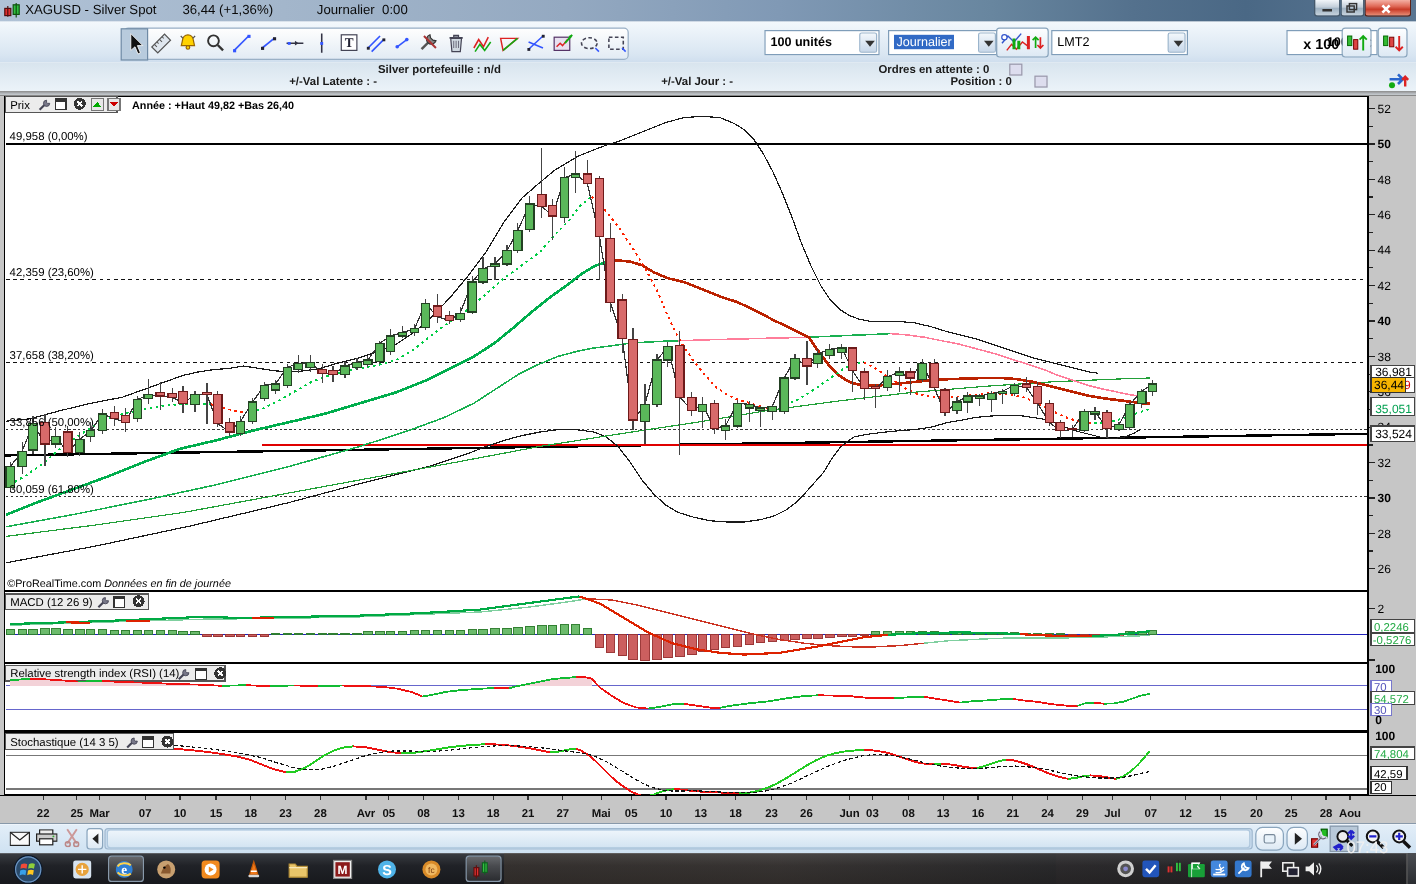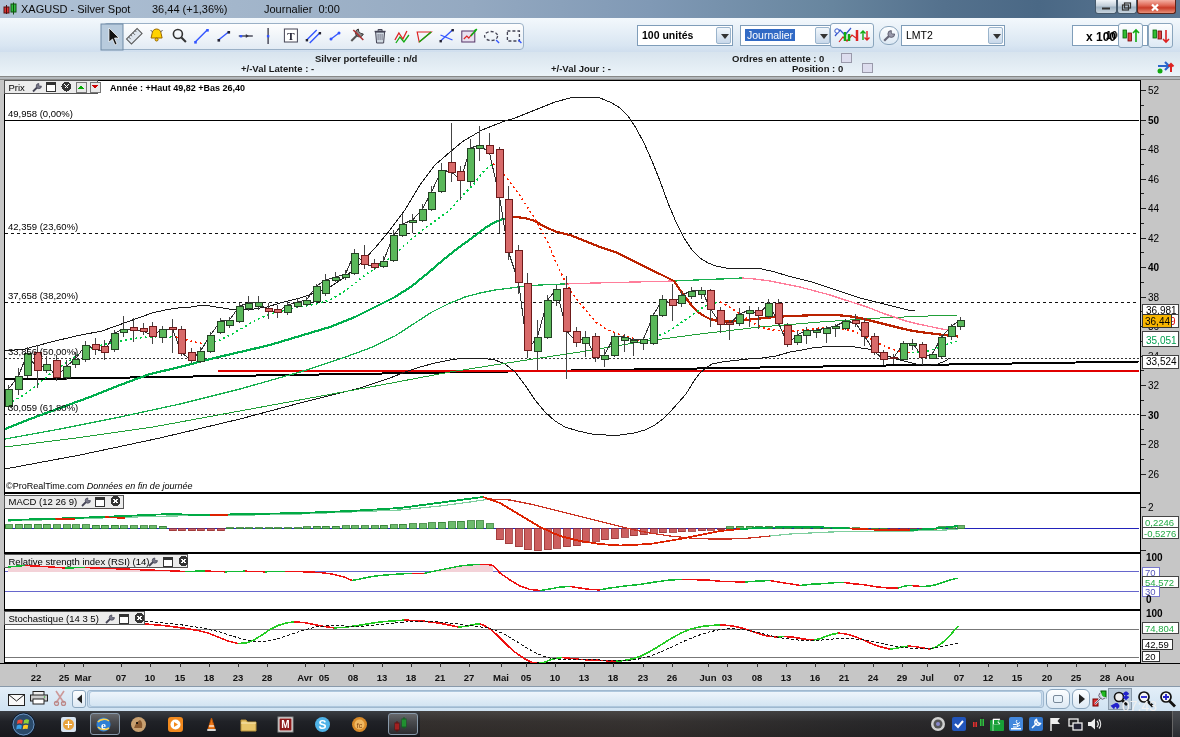--- a/index.html
+++ b/index.html
@@ -671,21 +671,21 @@
       <path d="M6 16 l4 -5 4 4 5 -6 4 3" stroke="#d22" stroke-width="1.2" fill="none"></path>
       <path d="M12 6 v9 M16 8 v7" stroke="#1a1" stroke-width="2.5"></path>
       <path d="M24 4 v11" stroke="#d22" stroke-width="2.5"></path>
       <path d="M30 14 l0 -9 m-2.5 2.5 l2.5 -2.5 2.5 2.5" stroke="#1a1" stroke-width="1.4" fill="none"></path>
       <path d="M34 5 l0 9 m-2.5 -2.5 l2.5 2.5 2.5 -2.5" stroke="#d22" stroke-width="1.4" fill="none"></path>
     </svg></div>
 <div class="pbtn" style="left:879px;top:26px;width:20px;height:19px;border-radius:9px;padding:1px 1px"><svg width="16" height="16" viewBox="0 0 16 16">
       <path d="M3.2 12.8 L7.8 8.2" stroke="#667" stroke-width="2.2"></path>
       <path d="M12.6 3.4 a3.4 3.4 0 1 1 -4.8 0 l1.7 1.7 h1.4z" fill="#99a" stroke="#556" stroke-width="0.8" transform="rotate(45 10 6)"></path>
     </svg></div>
-<div class="combo" style="left:901px;top:25px;width:104px">
+<div class="combo" style="left:876px;top:25px;width:114px">
     <div class="txt">LMT2</div>
     <div class="btn"></div>
   </div>
 <div class="combo" style="left:1072px;top:25px;width:76px">
     <div class="txt" style="left:auto;right:18px;font-weight:bold">1000</div>
     <svg class="abs" style="right:3px;top:3px" width="9" height="14" viewBox="0 0 9 14">
       <path d="M4.5 1 l3.5 4 h-7z" fill="#444"></path>
       <path d="M4.5 13 l3.5 -4 h-7z" fill="#444"></path>
     </svg>
   </div>

